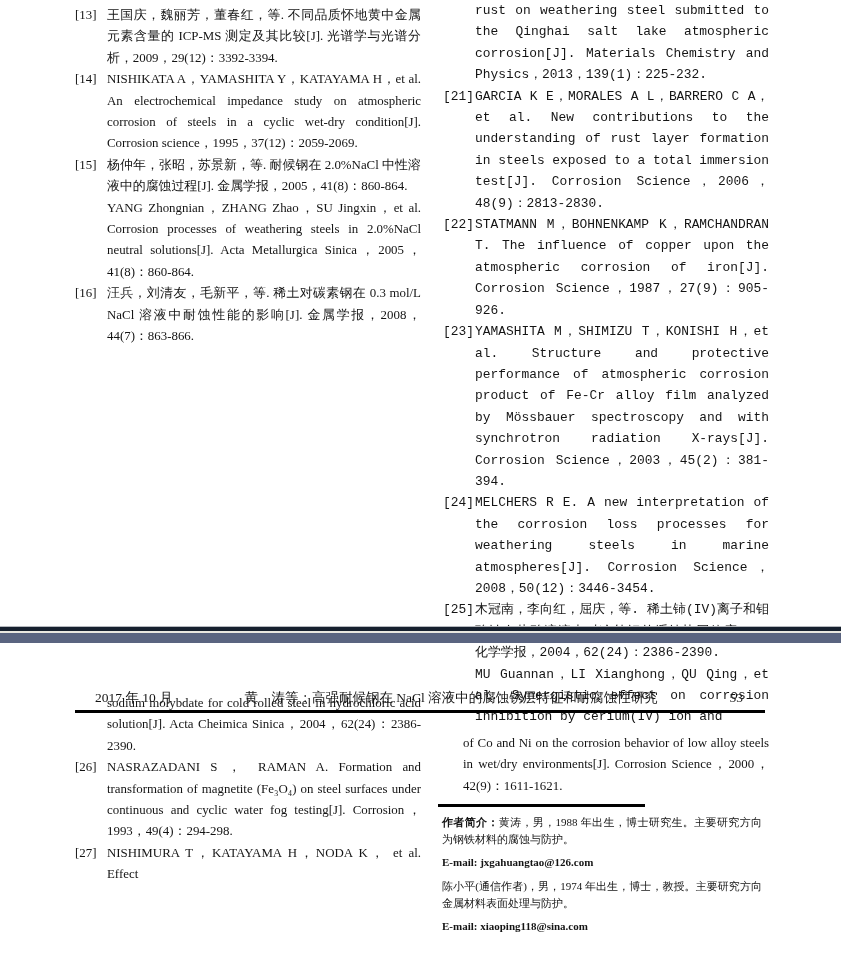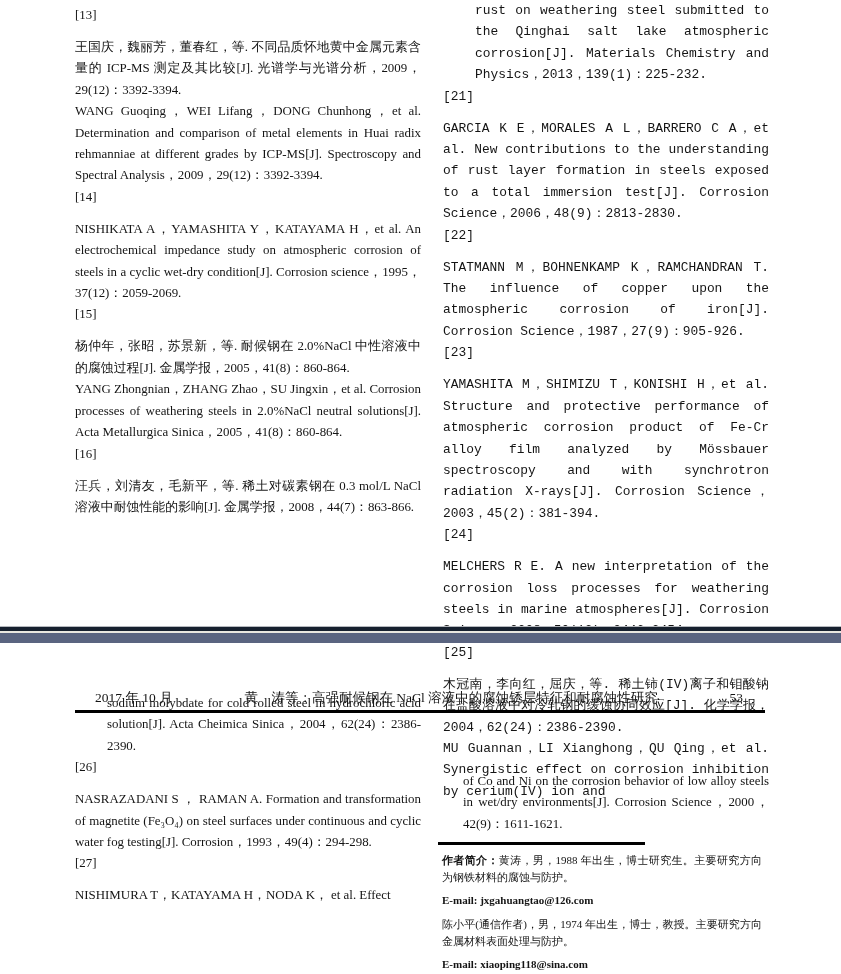--- a/index.html
+++ b/index.html
@@ -5,21 +5,21 @@
   html,body{margin:0;padding:0;background:#ffffff;}
   .screen{
     position:relative;
     width:841px;height:974px;
     background:#ffffff;
     font-family:"Liberation Serif","DejaVu Serif",serif;
     color:#141414;
     overflow:hidden;
   }
   .col{position:absolute;font-size:12.9px;line-height:21.4px;}
-  .ref{display:flex;align-items:flex-start;flex-direction:column;}
+  .ref{display:flex;align-items:flex-start;}
   .ref-num{flex:0 0 32px;width:32px;}
   .ref-body{flex:1;min-width:0;}
   .ref-body p{margin:0;text-align:justify;text-justify:inter-word;}
   .cont{padding-left:32px;}
   .cont p{margin:0;text-align:justify;}
   
   .stripe{position:absolute;left:0;width:841px;}
   .div-a{top:626px;height:1px;background:#b5b8bd;}
   .div-b{top:627px;height:4px;background:#16202e;}
   .div-c{top:631px;height:2px;background:#e9e7e0;}
@@ -45,21 +45,20 @@
 <body>
 
 <div class="screen">
 
   <section class="col" style="left:75px;top:5px;width:346px;">
 
     <div class="ref">
       <span class="ref-num">[13]</span>
       <div class="ref-body">
         <p>王国庆，魏丽芳，董春红，等. 不同品质怀地黄中金属元素含量的 ICP-MS 测定及其比较[J]. 光谱学与光谱分析，2009，29(12)：3392-3394.</p>
-        <p>WANG Guoqing，WEI Lifang，DONG Chunhong，et al. Determination and comparison of metal elements in Huai radix rehmanniae at different grades by ICP-MS[J]. Spectroscopy and Spectral Analysis，2009，29(12)：3392-3394.</p>
       </div>
     </div>
 
     <div class="ref">
       <span class="ref-num">[14]</span>
       <div class="ref-body">
         <p>NISHIKATA A，YAMASHITA Y，KATAYAMA H，et al. An electrochemical impedance study on atmospheric corrosion of steels in a cyclic wet-dry condition[J]. Corrosion science，1995，37(12)：2059-2069.</p>
       </div>
     </div>
 
@@ -155,21 +154,21 @@
       <span class="ref-num">[27]</span>
       <div class="ref-body">
         <p>NISHIMURA T，KATAYAMA H，NODA K， et al. Effect</p>
       </div>
     </div>
 
   </section>
 
   <section class="col" style="left:435px;top:733px;width:334px;">
 
-    <div class="cont" style="padding-left:28px;margin-top:38px;">
+    <div class="cont" style="padding-left:28px;">
       <p>of Co and Ni on the corrosion behavior of low alloy steels in wet/dry environments[J]. Corrosion Science，2000，42(9)：1611-1621.</p>
     </div>
 
     <div class="bio-rule"></div>
 
     <div class="bio">
       <p><span class="bold">作者简介：</span><span>黄涛，男，1988 年出生，博士研究生。主要研究方向为钢铁材料的腐蚀与防护。</span></p>
       <p class="email">E-mail: jxgahuangtao@126.com</p>
       <p>陈小平(通信作者)，男，1974 年出生，博士，教授。主要研究方向金属材料表面处理与防护。</p>
       <p class="email">E-mail: xiaoping118@sina.com</p>

